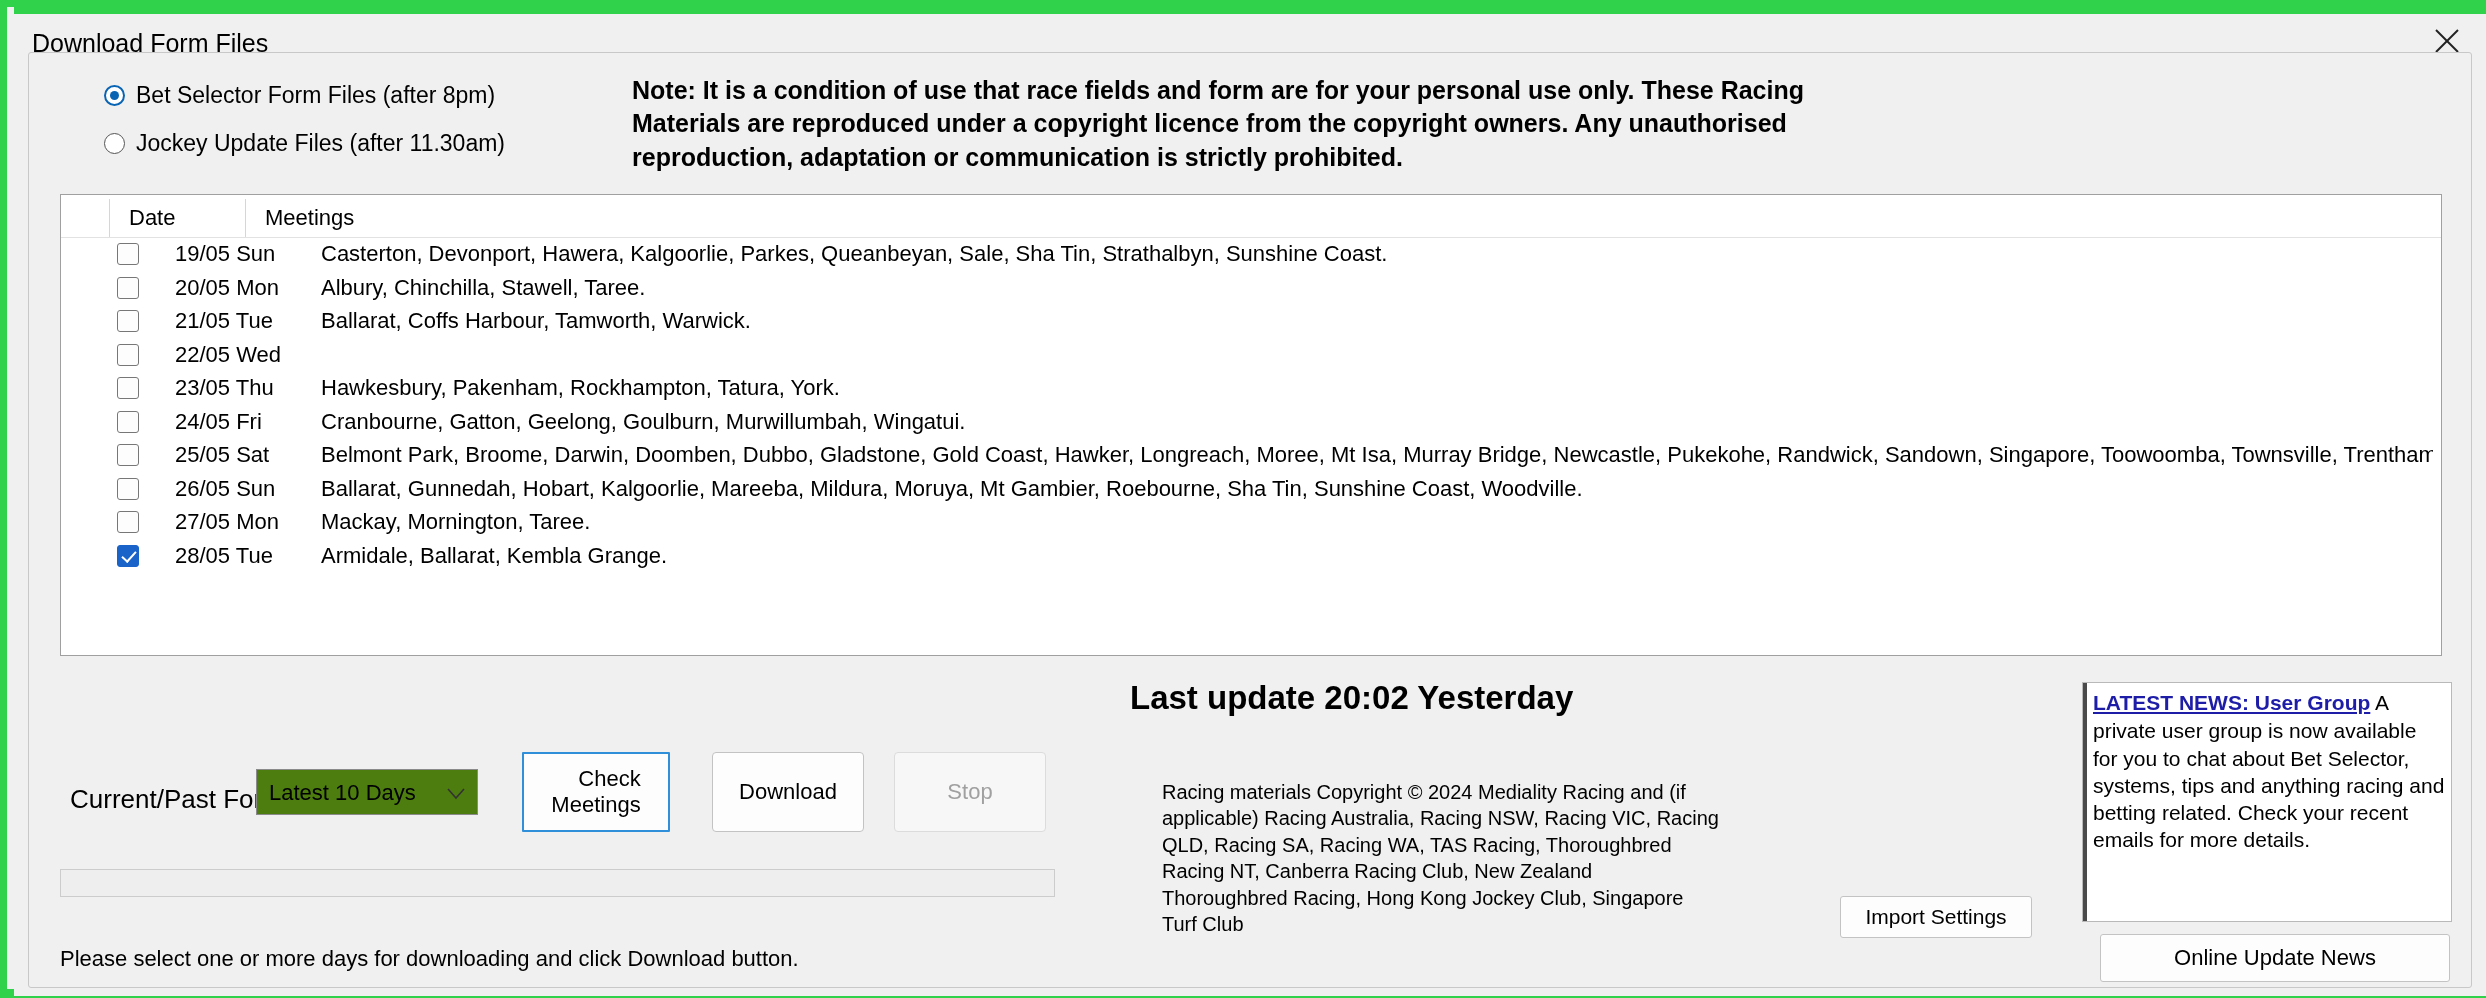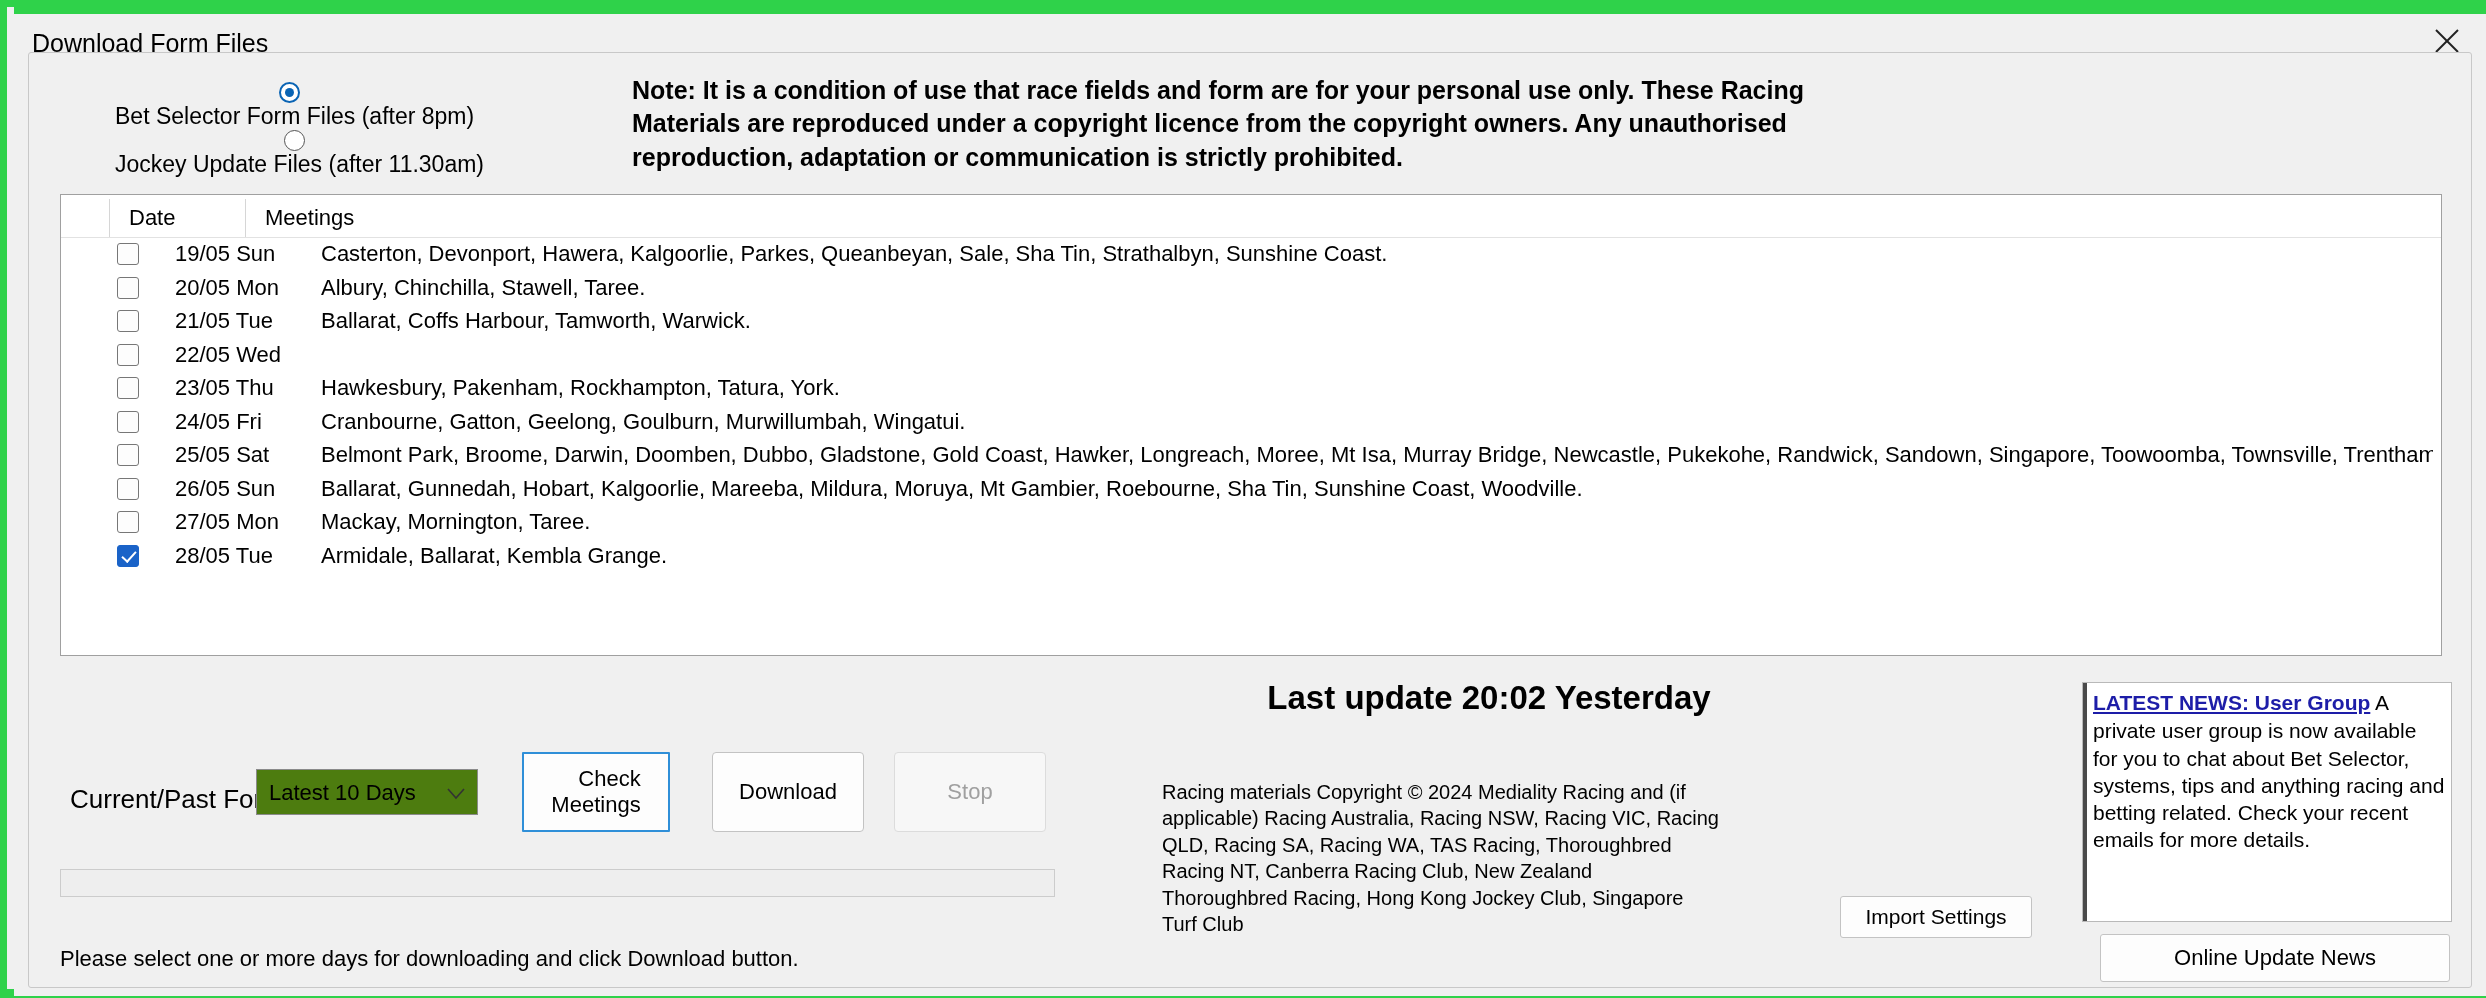--- a/index.html
+++ b/index.html
@@ -88,21 +88,20 @@
     box-sizing: border-box;
     background: #f0f0f0;
   }
 
   
   .radio-row {
     position: absolute;
     display: flex;
     align-items: center;
     cursor: pointer;
-    flex-direction: column;
   }
   #radio-bet { left: 90px; top: 68px; }
   #radio-jockey { left: 90px; top: 116px; }
 
   .radio-outer {
     width: 21px;
     height: 21px;
     border-radius: 50%;
     border: 1.5px solid #555;
     background: #fff;
@@ -224,24 +223,23 @@
     font-size: 22px;
     color: #000;
     white-space: nowrap;
     overflow: hidden;
     text-overflow: clip;
   }
 
   
   #last-update {
     position: absolute;
-    left: 1190px;
+    left: 1116px;
     top: 665px;
     width: 570px;
-    text-align: center;
     font-size: 33px;
     font-weight: bold;
     color: #000;
     white-space: nowrap;
   }
 
   #copyright-text {
     position: absolute;
     left: 1148px;
     top: 765px;

